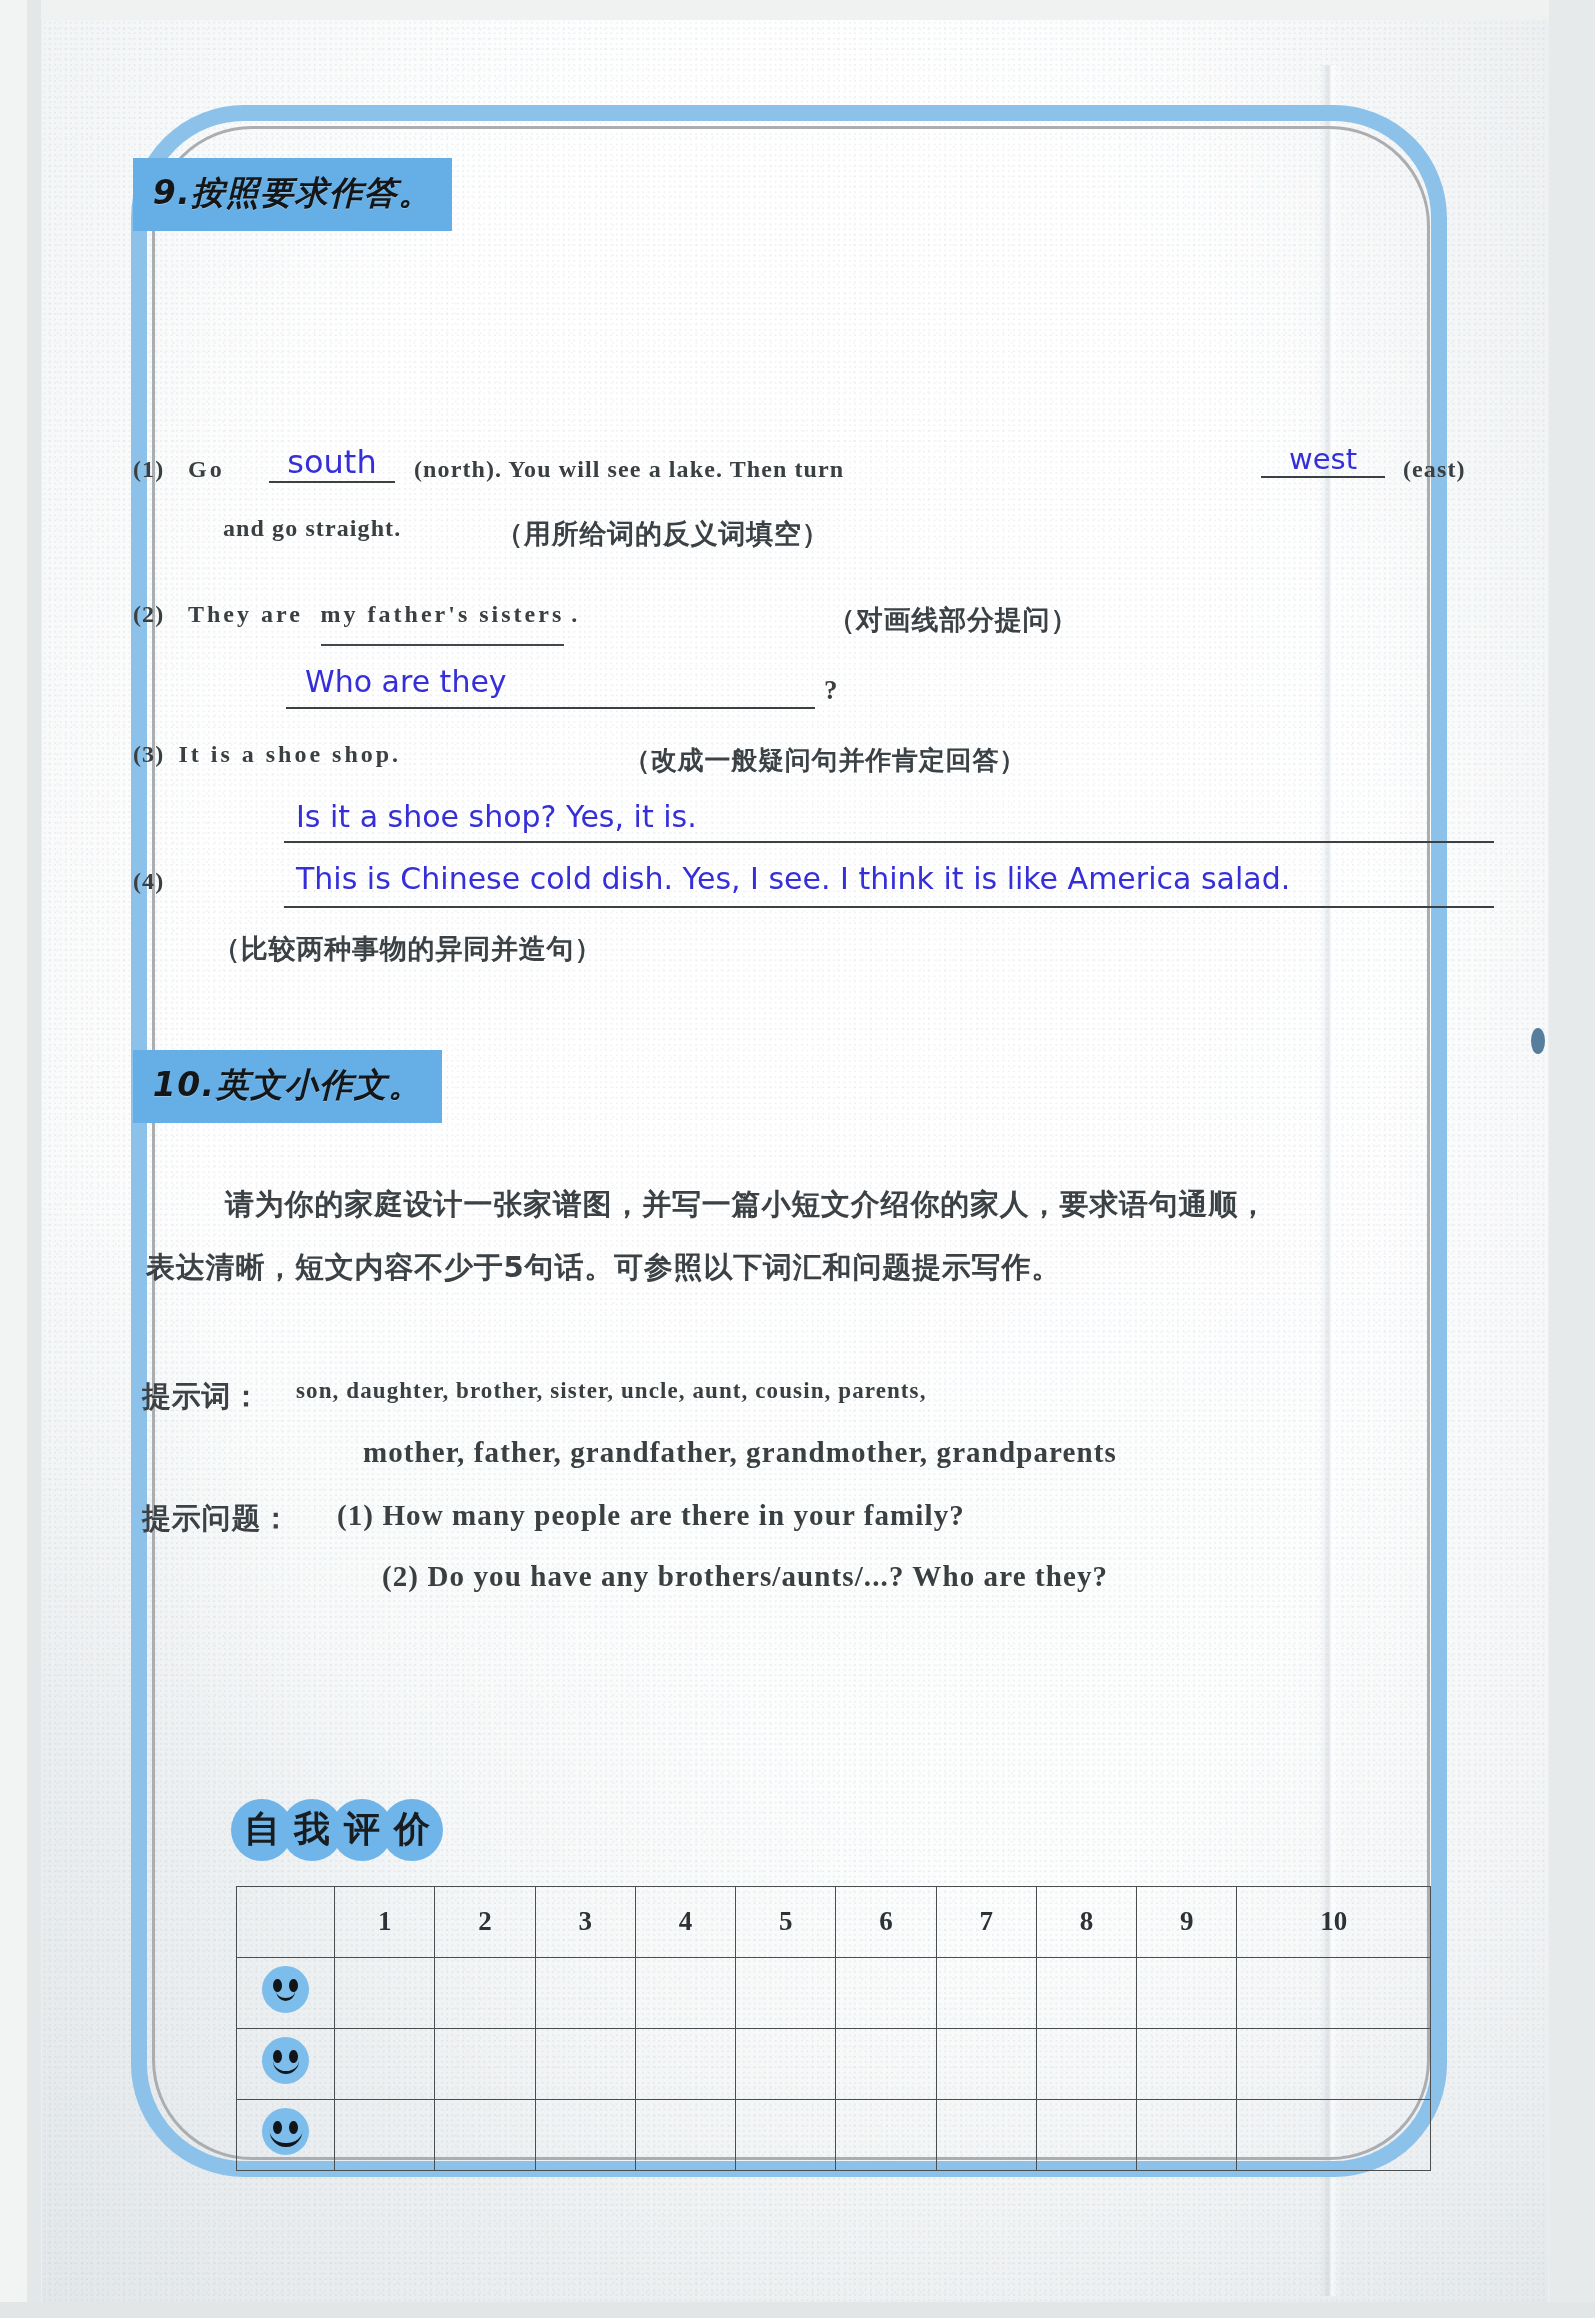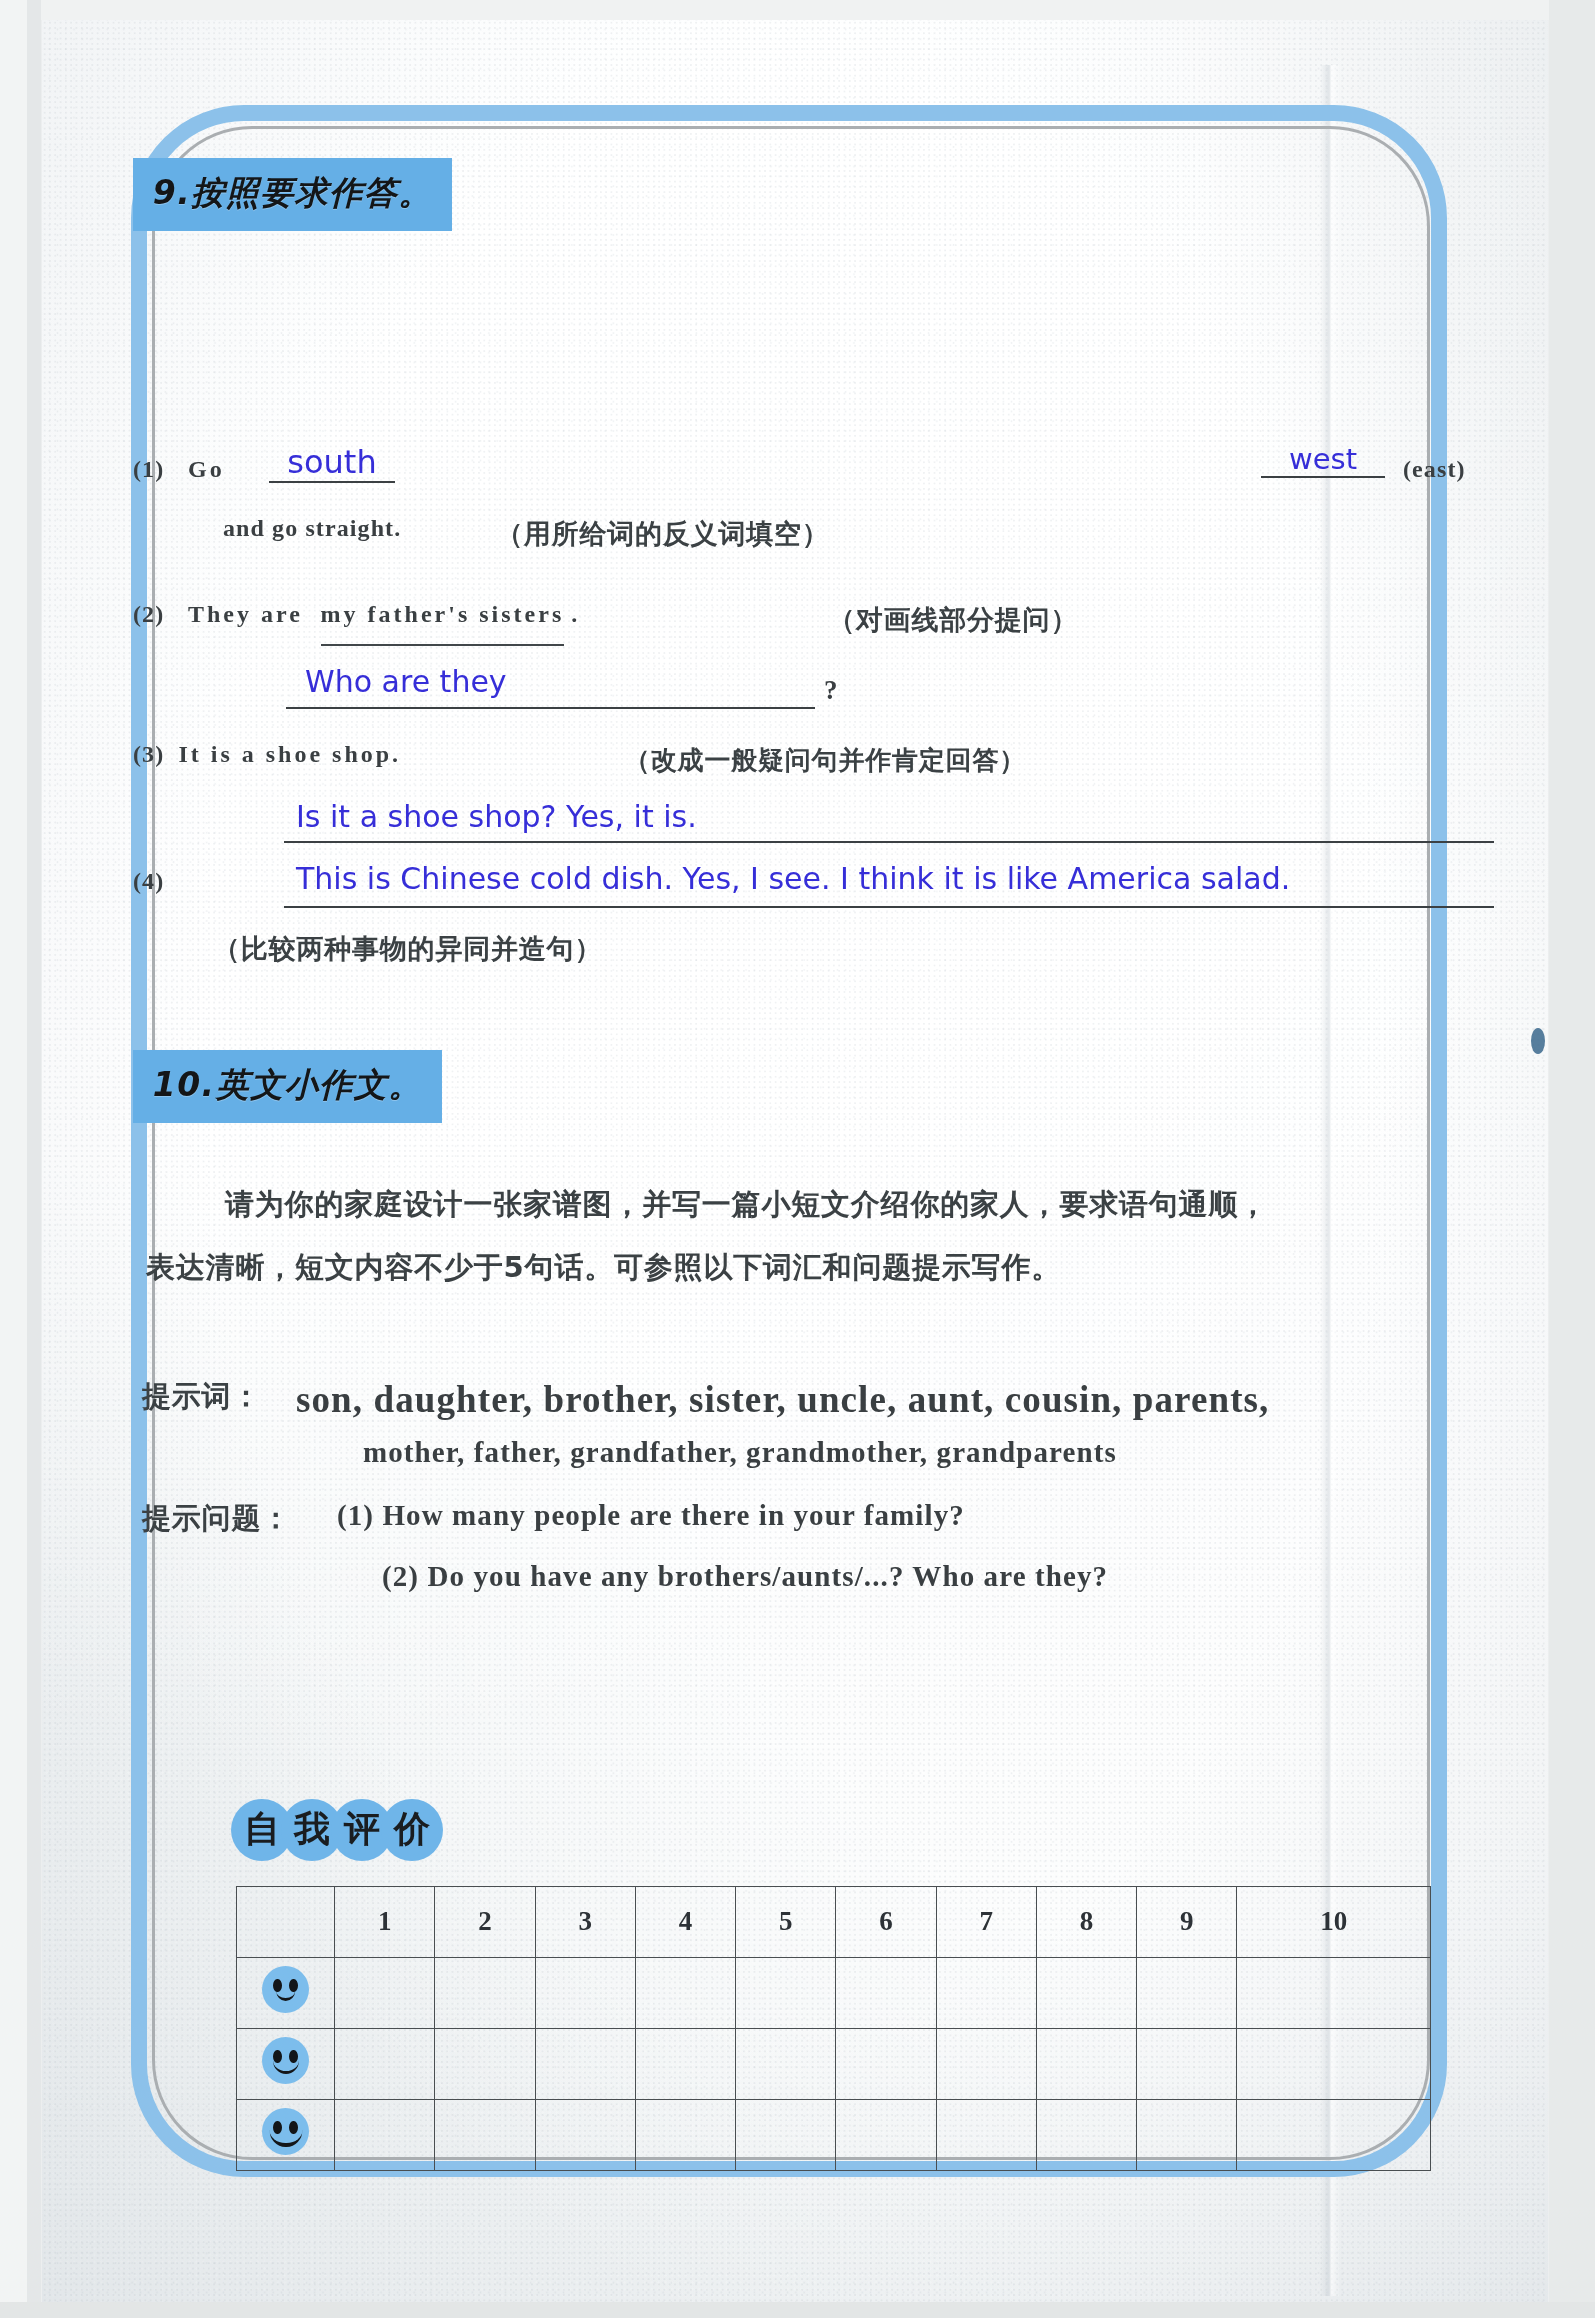--- a/index.html
+++ b/index.html
@@ -193,20 +193,21 @@
 
     <div class="content">
 
       <div class="sec-badge" style="left:91px;top:138px;">9.按照要求作答。</div>
 
       <div class="q" style="left:91px;top:436px;">
         <span>(1)</span>
         <span class="sp" style="margin-left:16.6px;">Go</span>
       </div>
       <div class="blank hand" style="position:absolute;left:227px;top:423px;width:126px;font-size:32px;">south</div>
+      <div class="q sp" style="left:372px;top:436px;">(north). You will see a lake. Then turn</div>
       <div class="blank hand" style="position:absolute;left:1219px;top:422px;width:124px;font-size:29px;">west</div>
       <div class="q sp" style="left:1361px;top:436px;">(east)</div>
 
       <div class="q sp" style="left:181px;top:495px;">and go straight.</div>
       <div class="para" style="left:454px;top:496px;font-size:27px;">（用所给词的反义词填空）</div>
 
       <div class="q" style="left:91px;top:581px;">
         <span>(2)</span>
         <span class="sp" style="margin-left:16.6px;">They are</span>
         <span class="sp u-line" style="margin-left:10.6px;">my father's sisters</span>
@@ -232,21 +233,21 @@
       <div class="answer-text" style="left:254px;top:841px;">This is Chinese cold dish. Yes, I see. I think it is like America salad.</div>
 
       <div class="para" style="left:171px;top:911px;font-size:27px;">（比较两种事物的异同并造句）</div>
 
       <div class="sec-badge" style="left:91px;top:1030px;">10.英文小作文。</div>
 
       <div class="para" style="left:183px;top:1165px;">请为你的家庭设计一张家谱图，并写一篇小短文介绍你的家人，要求语句通顺，</div>
       <div class="para" style="left:104px;top:1228px;">表达清晰，短文内容不少于5句话。可参照以下词汇和问题提示写作。</div>
 
       <div class="para" style="left:100px;top:1357px;">提示词：</div>
-      <div class="q sp" style="left:254px;top:1358px;font-size:37px;">son, daughter, brother, sister, uncle, aunt, cousin, parents,</div>
+      <div class="q sp" style="left:254px;top:1358px;font-size:23px;">son, daughter, brother, sister, uncle, aunt, cousin, parents,</div>
       <div class="q sp" style="left:321px;top:1416px;font-size:29px;">mother, father, grandfather, grandmother, grandparents</div>
 
       <div class="para" style="left:100px;top:1479px;">提示问题：</div>
       <div class="q sp" style="left:295px;top:1479px;font-size:29px;">(1) How many people are there in your family?</div>
       <div class="q sp" style="left:340px;top:1540px;font-size:29px;">(2) Do you have any brothers/aunts/...? Who are they?</div>
 
       <div class="eval-wrap">
         <div class="eval-circles">
           <div class="c" style="left:0px;"></div>
           <div class="c" style="left:50px;"></div>

